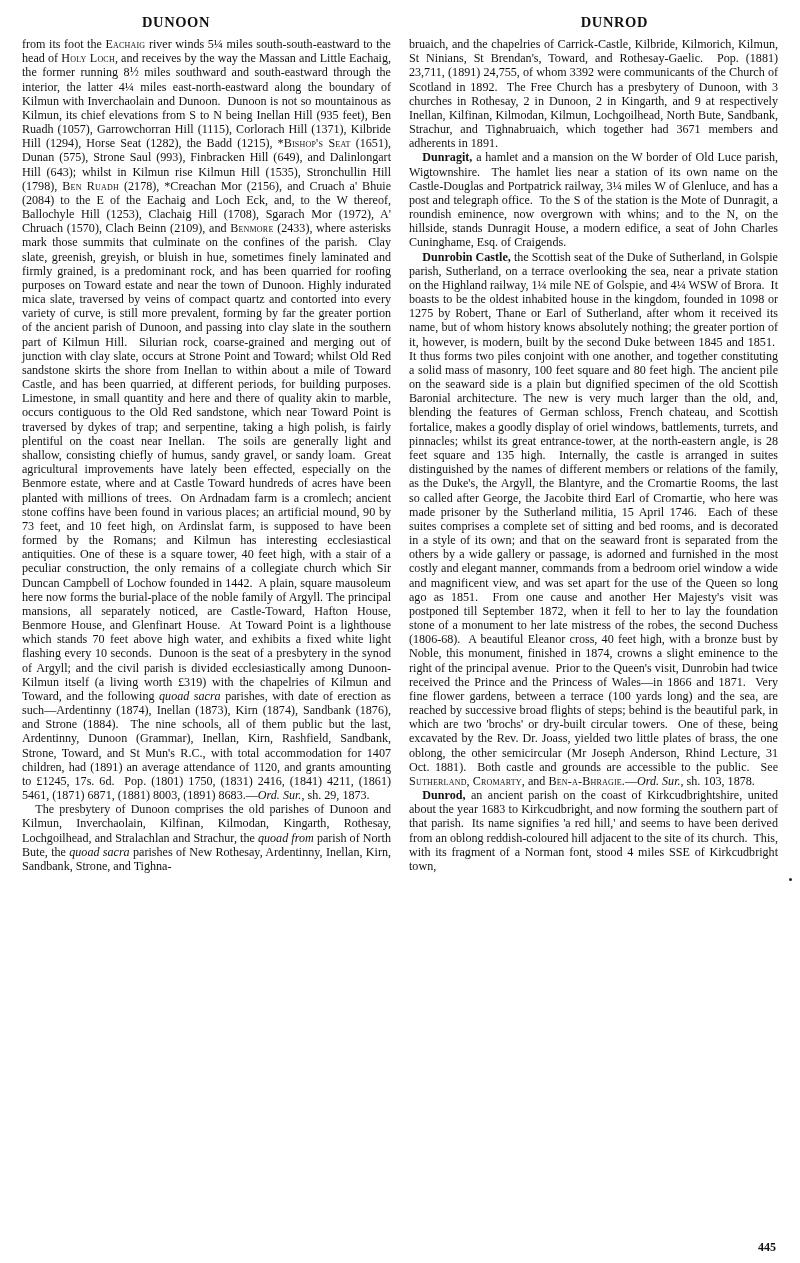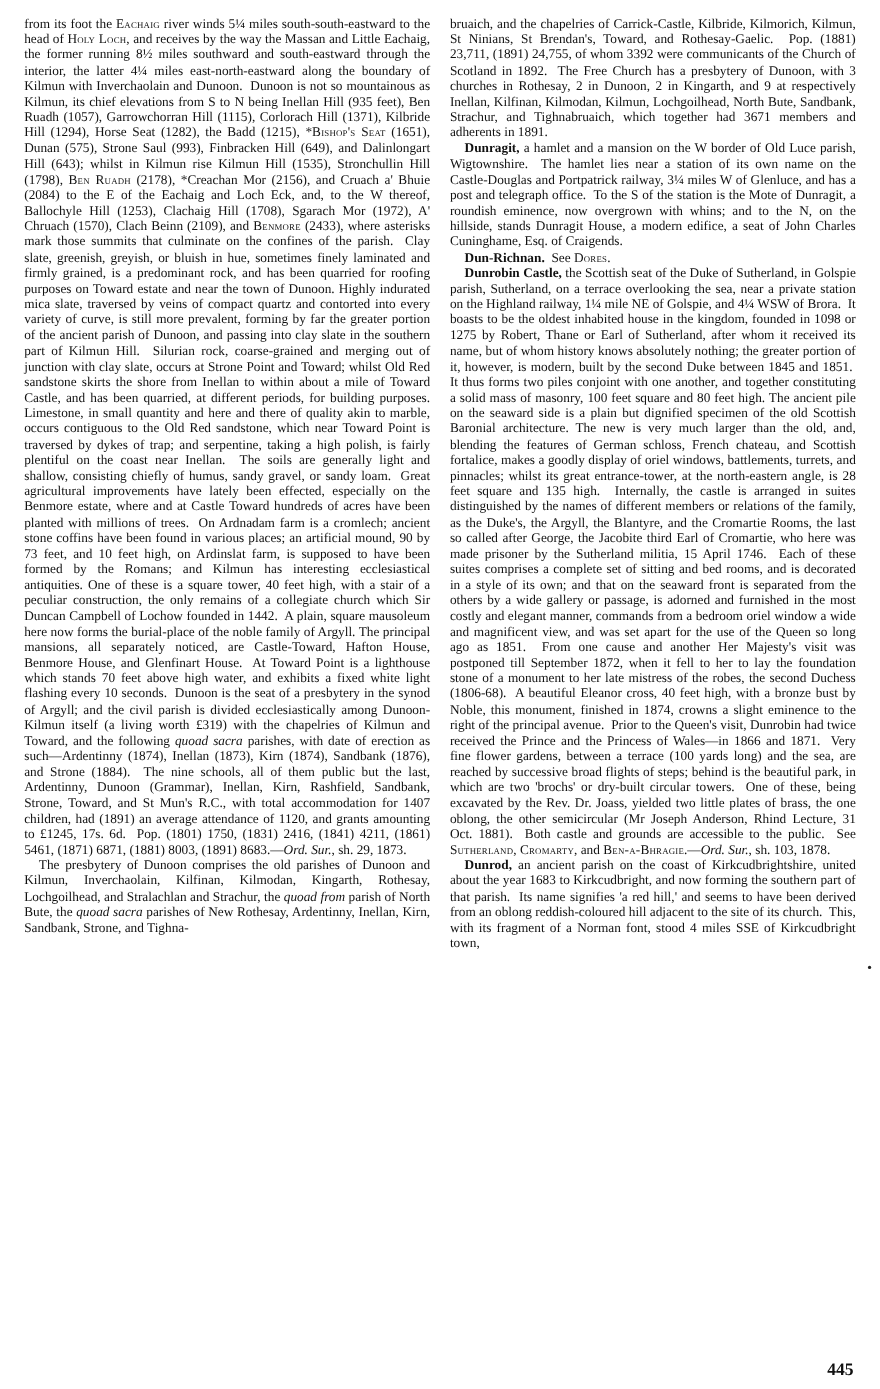--- a/index.html
+++ b/index.html
@@ -33,21 +33,21 @@
   }
   .head-left {
     margin-left: 118px;
   }
   .head-right {
     margin-right: 128px;
   }
   .columns {
     display: flex;
     gap: 18px;
-    align-items: flex-start;
+    align-items: flex-end;
   }
   .col {
     width: 371px;
     font-size: 12.1px;
     line-height: 1.173;
     text-align: justify;
     text-justify: inter-word;
     hyphens: manual;
   }
   .col p {
@@ -64,48 +64,51 @@
   b {
     font-weight: bold;
   }
   i {
     font-style: italic;
   }
   .folio {
     position: absolute;
     right: 24px;
     bottom: 8px;
-    font-size: 16px;
+    font-size: 12px;
     font-weight: bold;
   }
   .edge-mark {
     position: absolute;
     right: 8px;
     top: 878px;
     width: 3px;
     height: 3px;
     background: #222;
     border-radius: 50%;
   }
 </style>
 </head>
 <body>
 
 <div class="page">
 
+  <div class="running-heads">
+    <div class="head-left">DUNOON</div>
+    <div class="head-right">DUNROD</div>
+  </div>
 
   <div class="columns">
     <div class="col" id="col-left">
         <p class="noindent">from its foot the <span class="sc">Eachaig</span> river winds 5¼ miles south-south-eastward to the head of <span class="sc">Holy Loch</span>, and receives by the way the Massan and Little Eachaig, the former running 8½ miles southward and south-eastward through the interior, the latter 4¼ miles east-north-eastward along the boundary of Kilmun with Inverchaolain and Dunoon.&nbsp; Dunoon is not so mountainous as Kilmun, its chief elevations from S to N being Inellan Hill (935 feet), Ben Ruadh (1057), Garrowchorran Hill (1115), Corlorach Hill (1371), Kilbride Hill (1294), Horse Seat (1282), the Badd (1215), *<span class="sc">Bishop's Seat</span> (1651), Dunan (575), Strone Saul (993), Finbracken Hill (649), and Dalinlongart Hill (643); whilst in Kilmun rise Kilmun Hill (1535), Stronchullin Hill (1798), <span class="sc">Ben Ruadh</span> (2178), *Creachan Mor (2156), and Cruach a' Bhuie (2084) to the E of the Eachaig and Loch Eck, and, to the W thereof, Ballochyle Hill (1253), Clachaig Hill (1708), Sgarach Mor (1972), A' Chruach (1570), Clach Beinn (2109), and <span class="sc">Benmore</span> (2433), where asterisks mark those summits that culminate on the confines of the parish.&nbsp; Clay slate, greenish, greyish, or bluish in hue, sometimes finely laminated and firmly grained, is a predominant rock, and has been quarried for roofing purposes on Toward estate and near the town of Dunoon. Highly indurated mica slate, traversed by veins of compact quartz and contorted into every variety of curve, is still more prevalent, forming by far the greater portion of the ancient parish of Dunoon, and passing into clay slate in the southern part of Kilmun Hill.&nbsp; Silurian rock, coarse-grained and merging out of junction with clay slate, occurs at Strone Point and Toward; whilst Old Red sandstone skirts the shore from Inellan to within about a mile of Toward Castle, and has been quarried, at different periods, for building purposes. Limestone, in small quantity and here and there of quality akin to marble, occurs contiguous to the Old Red sandstone, which near Toward Point is traversed by dykes of trap; and serpentine, taking a high polish, is fairly plentiful on the coast near Inellan.&nbsp; The soils are generally light and shallow, consisting chiefly of humus, sandy gravel, or sandy loam.&nbsp; Great agricultural improvements have lately been effected, especially on the Benmore estate, where and at Castle Toward hundreds of acres have been planted with millions of trees.&nbsp; On Ardnadam farm is a cromlech; ancient stone coffins have been found in various places; an artificial mound, 90 by 73 feet, and 10 feet high, on Ardinslat farm, is supposed to have been formed by the Romans; and Kilmun has interesting ecclesiastical antiquities. One of these is a square tower, 40 feet high, with a stair of a peculiar construction, the only remains of a collegiate church which Sir Duncan Campbell of Lochow founded in 1442.&nbsp; A plain, square mausoleum here now forms the burial-place of the noble family of Argyll. The principal mansions, all separately noticed, are Castle-Toward, Hafton House, Benmore House, and Glenfinart House.&nbsp; At Toward Point is a lighthouse which stands 70 feet above high water, and exhibits a fixed white light flashing every 10 seconds.&nbsp; Dunoon is the seat of a presbytery in the synod of Argyll; and the civil parish is divided ecclesiastically among Dunoon-Kilmun itself (a living worth £319) with the chapelries of Kilmun and Toward, and the following <i>quoad sacra</i> parishes, with date of erection as such—Ardentinny (1874), Inellan (1873), Kirn (1874), Sandbank (1876), and Strone (1884).&nbsp; The nine schools, all of them public but the last, Ardentinny, Dunoon (Grammar), Inellan, Kirn, Rashfield, Sandbank, Strone, Toward, and St Mun's R.C., with total accommodation for 1407 children, had (1891) an average attendance of 1120, and grants amounting to £1245, 17s. 6d.&nbsp; Pop. (1801) 1750, (1831) 2416, (1841) 4211, (1861) 5461, (1871) 6871, (1881) 8003, (1891) 8683.—<i>Ord. Sur.</i>, sh. 29, 1873.</p>
         <p>The presbytery of Dunoon comprises the old parishes of Dunoon and Kilmun, Inverchaolain, Kilfinan, Kilmodan, Kingarth, Rothesay, Lochgoilhead, and Stralachlan and Strachur, the <i>quoad from</i> parish of North Bute, the <i>quoad sacra</i> parishes of New Rothesay, Ardentinny, Inellan, Kirn, Sandbank, Strone, and Tighna-</p>
       </div>
     <div class="col" id="col-right">
         <p class="noindent">bruaich, and the chapelries of Carrick-Castle, Kilbride, Kilmorich, Kilmun, St Ninians, St Brendan's, Toward, and Rothesay-Gaelic.&nbsp; Pop. (1881) 23,711, (1891) 24,755, of whom 3392 were communicants of the Church of Scotland in 1892.&nbsp; The Free Church has a presbytery of Dunoon, with 3 churches in Rothesay, 2 in Dunoon, 2 in Kingarth, and 9 at respectively Inellan, Kilfinan, Kilmodan, Kilmun, Lochgoilhead, North Bute, Sandbank, Strachur, and Tighnabruaich, which together had 3671 members and adherents in 1891.</p>
         <p><b>Dunragit,</b> a hamlet and a mansion on the W border of Old Luce parish, Wigtownshire.&nbsp; The hamlet lies near a station of its own name on the Castle-Douglas and Portpatrick railway, 3¼ miles W of Glenluce, and has a post and telegraph office.&nbsp; To the S of the station is the Mote of Dunragit, a roundish eminence, now overgrown with whins; and to the N, on the hillside, stands Dunragit House, a modern edifice, a seat of John Charles Cuninghame, Esq. of Craigends.</p>
-        <p><b>Dun-Richnan.</b>&nbsp; See <span class="sc">Dores</span>.</p>
         <p><b>Dunrobin Castle,</b> the Scottish seat of the Duke of Sutherland, in Golspie parish, Sutherland, on a terrace overlooking the sea, near a private station on the Highland railway, 1¼ mile NE of Golspie, and 4¼ WSW of Brora.&nbsp; It boasts to be the oldest inhabited house in the kingdom, founded in 1098 or 1275 by Robert, Thane or Earl of Sutherland, after whom it received its name, but of whom history knows absolutely nothing; the greater portion of it, however, is modern, built by the second Duke between 1845 and 1851.&nbsp; It thus forms two piles conjoint with one another, and together constituting a solid mass of masonry, 100 feet square and 80 feet high. The ancient pile on the seaward side is a plain but dignified specimen of the old Scottish Baronial architecture. The new is very much larger than the old, and, blending the features of German schloss, French chateau, and Scottish fortalice, makes a goodly display of oriel windows, battlements, turrets, and pinnacles; whilst its great entrance-tower, at the north-eastern angle, is 28 feet square and 135 high.&nbsp; Internally, the castle is arranged in suites distinguished by the names of different members or relations of the family, as the Duke's, the Argyll, the Blantyre, and the Cromartie Rooms, the last so called after George, the Jacobite third Earl of Cromartie, who here was made prisoner by the Sutherland militia, 15 April 1746.&nbsp; Each of these suites comprises a complete set of sitting and bed rooms, and is decorated in a style of its own; and that on the seaward front is separated from the others by a wide gallery or passage, is adorned and furnished in the most costly and elegant manner, commands from a bedroom oriel window a wide and magnificent view, and was set apart for the use of the Queen so long ago as 1851.&nbsp; From one cause and another Her Majesty's visit was postponed till September 1872, when it fell to her to lay the foundation stone of a monument to her late mistress of the robes, the second Duchess (1806-68).&nbsp; A beautiful Eleanor cross, 40 feet high, with a bronze bust by Noble, this monument, finished in 1874, crowns a slight eminence to the right of the principal avenue.&nbsp; Prior to the Queen's visit, Dunrobin had twice received the Prince and the Princess of Wales—in 1866 and 1871.&nbsp; Very fine flower gardens, between a terrace (100 yards long) and the sea, are reached by successive broad flights of steps; behind is the beautiful park, in which are two 'brochs' or dry-built circular towers.&nbsp; One of these, being excavated by the Rev. Dr. Joass, yielded two little plates of brass, the one oblong, the other semicircular (Mr Joseph Anderson, Rhind Lecture, 31 Oct. 1881).&nbsp; Both castle and grounds are accessible to the public.&nbsp; See <span class="sc">Sutherland</span>, <span class="sc">Cromarty</span>, and <span class="sc">Ben-a-Bhragie</span>.—<i>Ord. Sur.</i>, sh. 103, 1878.</p>
         <p><b>Dunrod,</b> an ancient parish on the coast of Kirkcudbrightshire, united about the year 1683 to Kirkcudbright, and now forming the southern part of that parish.&nbsp; Its name signifies 'a red hill,' and seems to have been derived from an oblong reddish-coloured hill adjacent to the site of its church.&nbsp; This, with its fragment of a Norman font, stood 4 miles SSE of Kirkcudbright town,</p>
       </div>
   </div>
 
   <div class="edge-mark"></div>
   <div class="folio">445</div>
 </div>
 
 </body></html>

